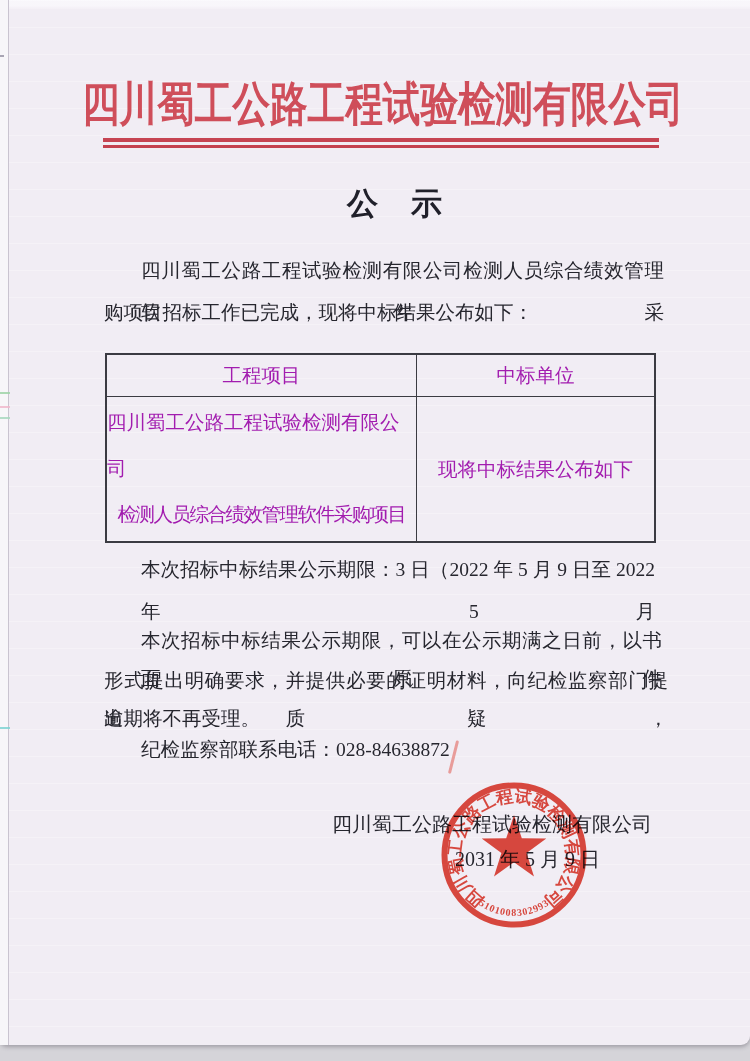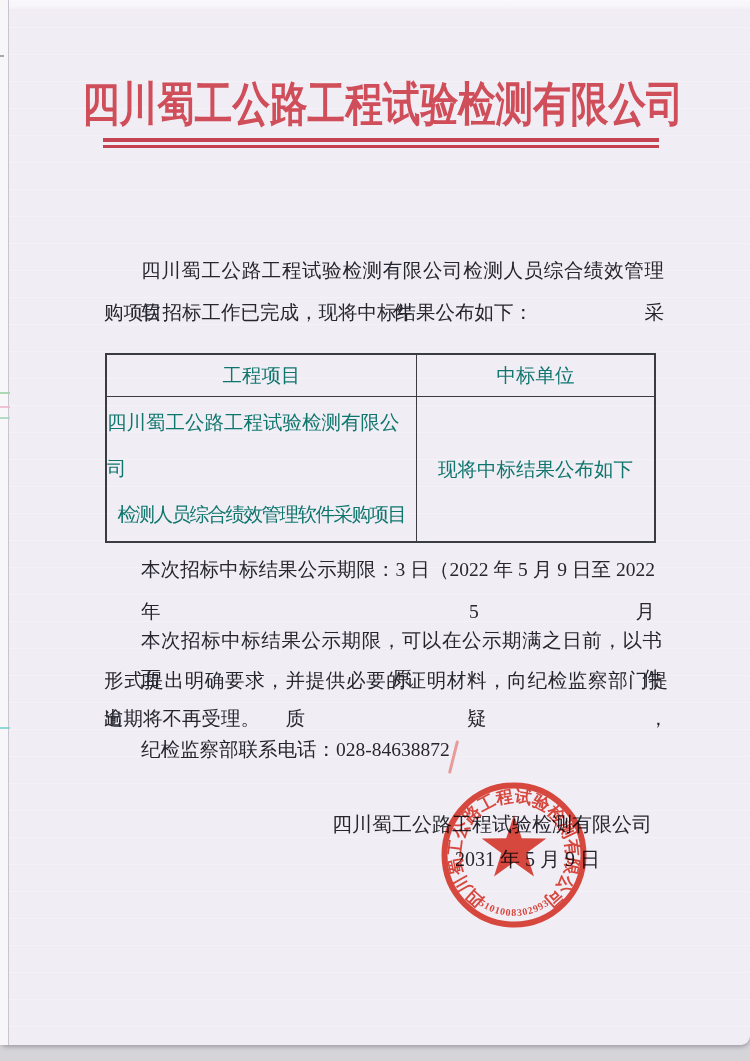--- a/index.html
+++ b/index.html
@@ -44,21 +44,21 @@
   }
   .line{
     position:absolute;height:42px;line-height:42px;
     font-size:19.5px;color:#26262e;white-space:nowrap;text-align:right;
   }
   .just{white-space:normal;text-align:justify;text-align-last:justify;}
   .tbl{
     position:absolute;left:105px;top:353px;width:551px;height:190px;
     display:grid;grid-template-columns:310px 1fr;grid-template-rows:42px 1fr;
     border:2px solid #3b3b42;box-sizing:border-box;
-    color:#0f766e;font-size:19.5px;
+    color:#a21caf;font-size:19.5px;
   }
   .tbl .c{display:flex;align-items:center;justify-content:center;}
   .tbl .hdr{border-bottom:1.5px solid #3b3b42;}
   .tbl .lcol{border-right:1.5px solid #3b3b42;}
   .tbl .proj{flex-direction:column;line-height:46px;}
   .tight{letter-spacing:-1.5px;}
   .sig-line{
     position:absolute;height:42px;line-height:42px;left:104px;
     font-size:20px;color:#26262e;text-align:right;white-space:nowrap;
   }
@@ -74,20 +74,21 @@
 </style>
 </head>
 <body>
 
 <div class="paper">
 
   <div class="letterhead">四川蜀工公路工程试验检测有限公司</div>
 
   <div class="rule"></div>
 
+  <div class="doc-title">公　示</div>
 
   <div class="line just" style="top:250px;left:141px;width:523px;">四川蜀工公路工程试验检测有限公司检测人员综合绩效管理软件采</div>
   <div class="line" style="top:292px;left:104px;">购项目招标工作已完成，现将中标结果公布如下：</div>
 
   <div class="tbl">
     <div class="c hdr lcol">工程项目</div>
     <div class="c hdr">中标单位</div>
     <div class="c lcol proj">
       <div>四川蜀工公路工程试验检测有限公司</div>
       <div class="tight">检测人员综合绩效管理软件采购项目</div>

